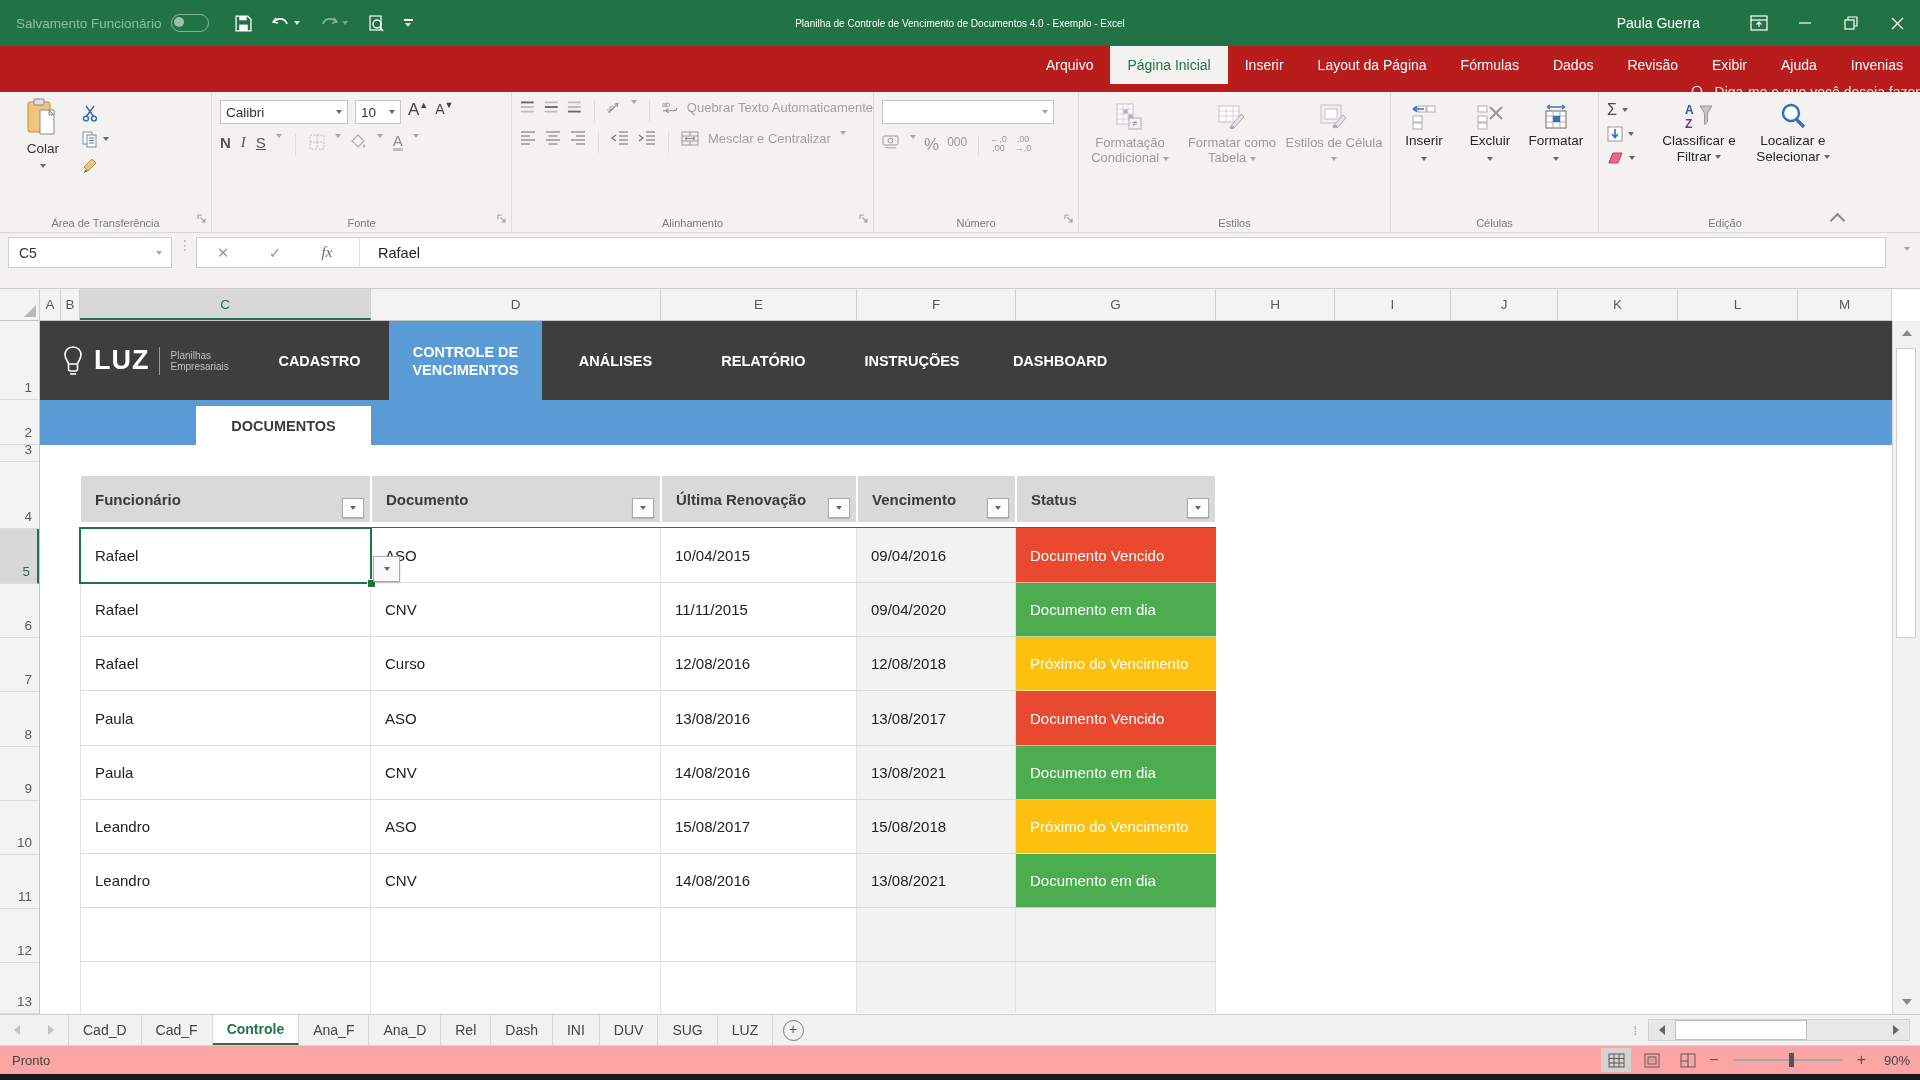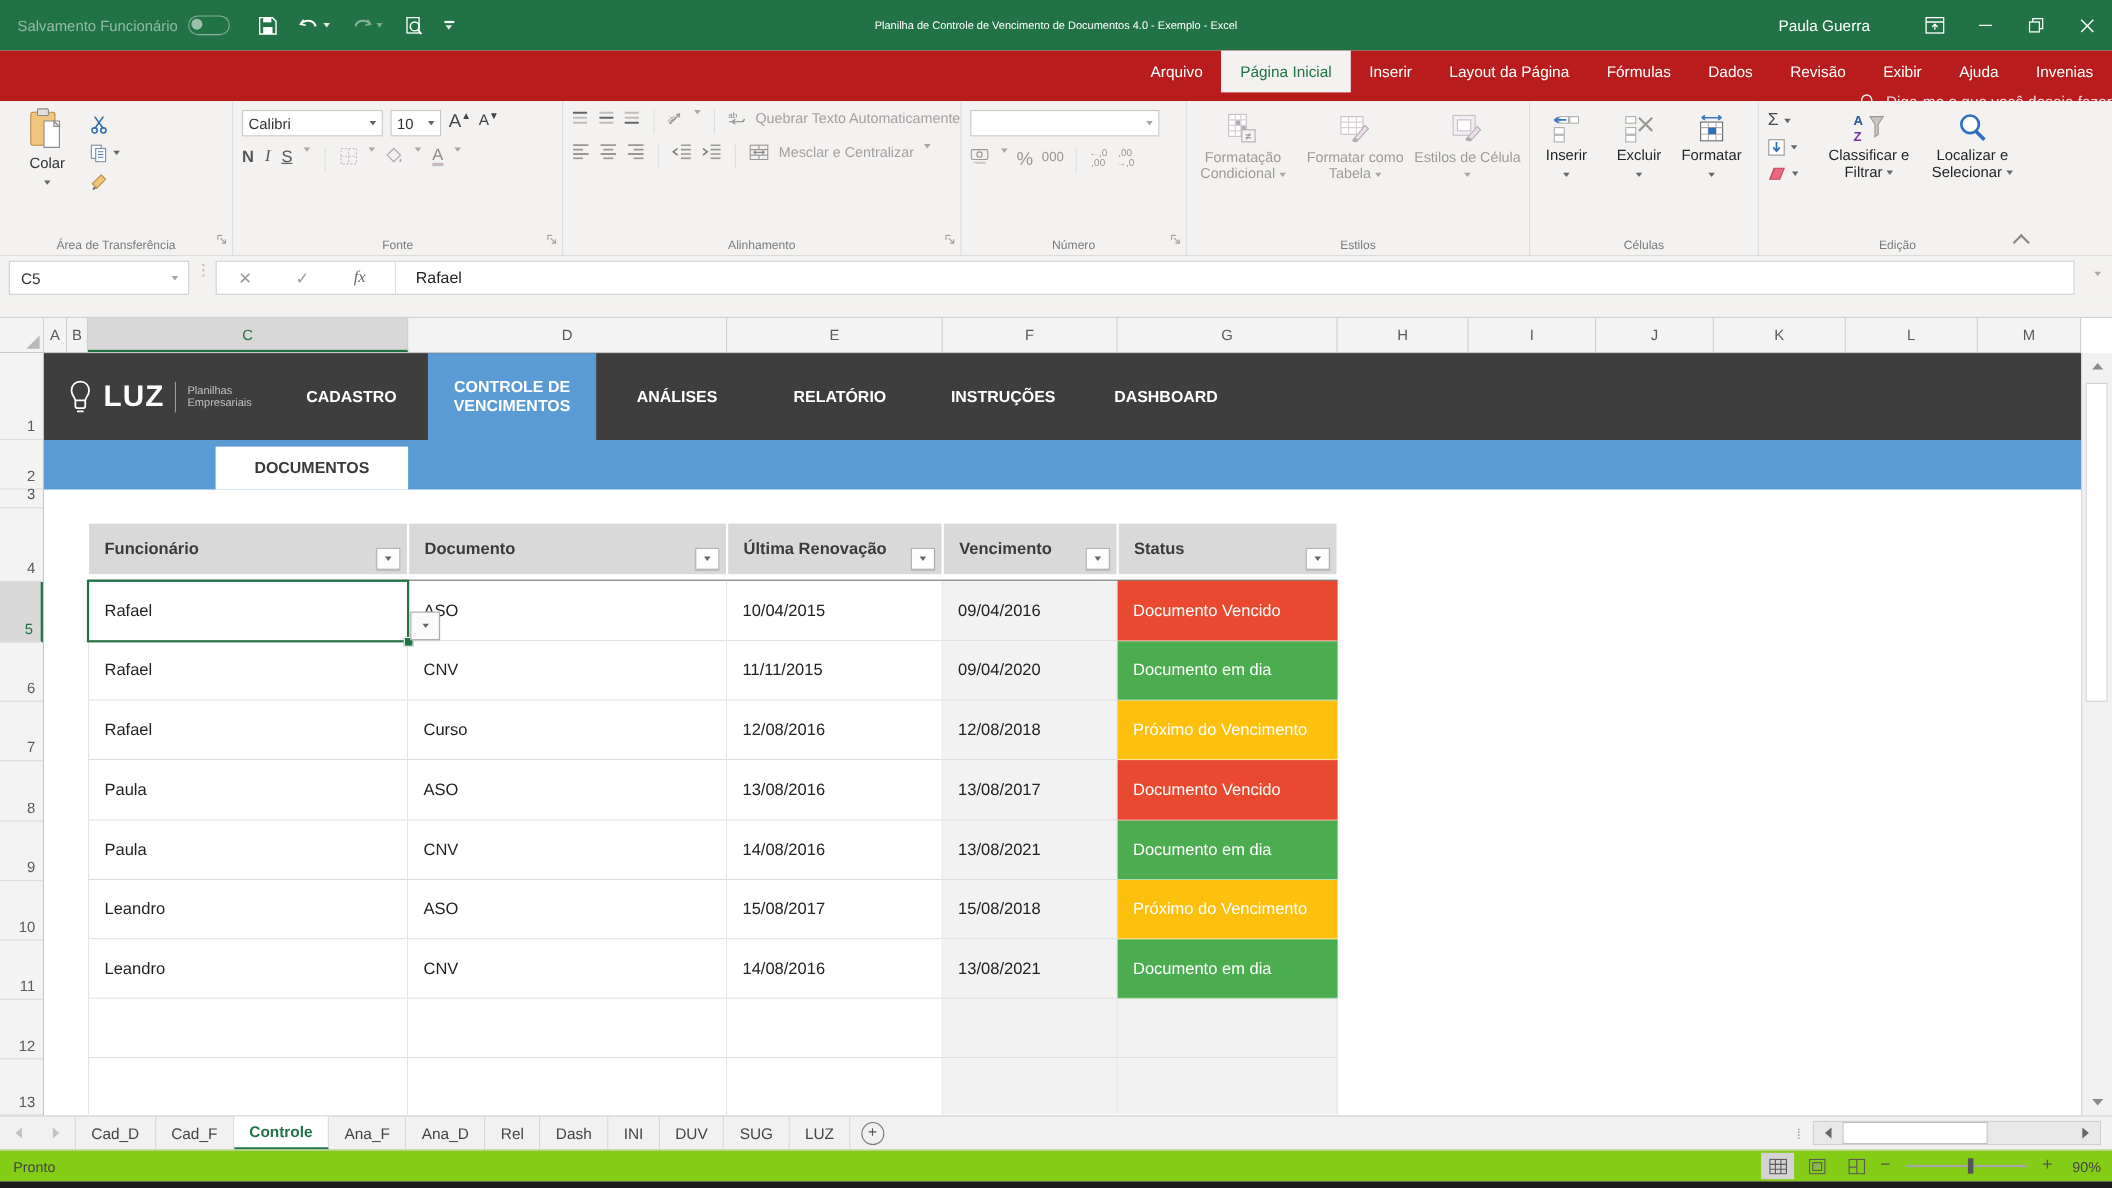--- a/index.html
+++ b/index.html
@@ -95,21 +95,21 @@
   .stab{padding:0 14px;display:flex;align-items:center;border-right:1px solid #d7d7d7;white-space:nowrap;}
   .stab.active{background:#fff;color:#217346;font-weight:700;border-bottom:2px solid #217346;box-sizing:border-box;}
   .addsheet{width:40px;display:flex;align-items:center;justify-content:center;}
   .addsheet .circ{width:19px;height:19px;border:1px solid #7a7a7a;border-radius:50%;color:#555;font-size:14px;line-height:17px;text-align:center;}
   .hscroll{margin-left:auto;display:flex;align-items:center;gap:0;padding-right:10px;}
   .hs-dots{color:#9a9a9a;font-size:13px;margin-right:10px;letter-spacing:1px;}
   .hs-track{width:262px;height:22px;background:#e8e8e8;border:1px solid #d0d0d0;position:relative;box-sizing:border-box;}
   .hs-thumb{position:absolute;left:26px;top:0;width:132px;height:20px;background:#fff;border:1px solid #c0c0c0;box-sizing:border-box;}
   .hs-btn{position:absolute;top:0;width:26px;height:20px;display:flex;align-items:center;justify-content:center;}
   
-  .statusbar{position:absolute;left:0;top:1045px;width:100%;height:29px;background:#84cc16;border-top:1px solid #d4d4d4;box-sizing:border-box;display:flex;align-items:center;font-size:13px;color:#444;}
+  .statusbar{position:absolute;left:0;top:1045px;width:100%;height:29px;background:#fca5a5;border-top:1px solid #d4d4d4;box-sizing:border-box;display:flex;align-items:center;font-size:13px;color:#444;}
   .sb-ready{margin-left:12px;}
   .sb-right{margin-left:auto;display:flex;align-items:center;gap:6px;margin-right:10px;}
   .viewbtn{width:30px;height:24px;display:flex;align-items:center;justify-content:center;}
   .viewbtn.active{background:#d5d3d1;}
   .zoomtrack{width:110px;height:2px;background:#a6a6a6;position:relative;margin:0 8px;}
   .zoomthumb{position:absolute;left:56px;top:-6px;width:5px;height:14px;background:#555;}
   .zoompct{width:38px;text-align:right;}
   .bottomstrip{position:absolute;left:0;top:1074px;width:100%;height:6px;background:#1a1a1a;}
   .zoomsign{font-size:16px;color:#555;line-height:10px;}
 </style>

